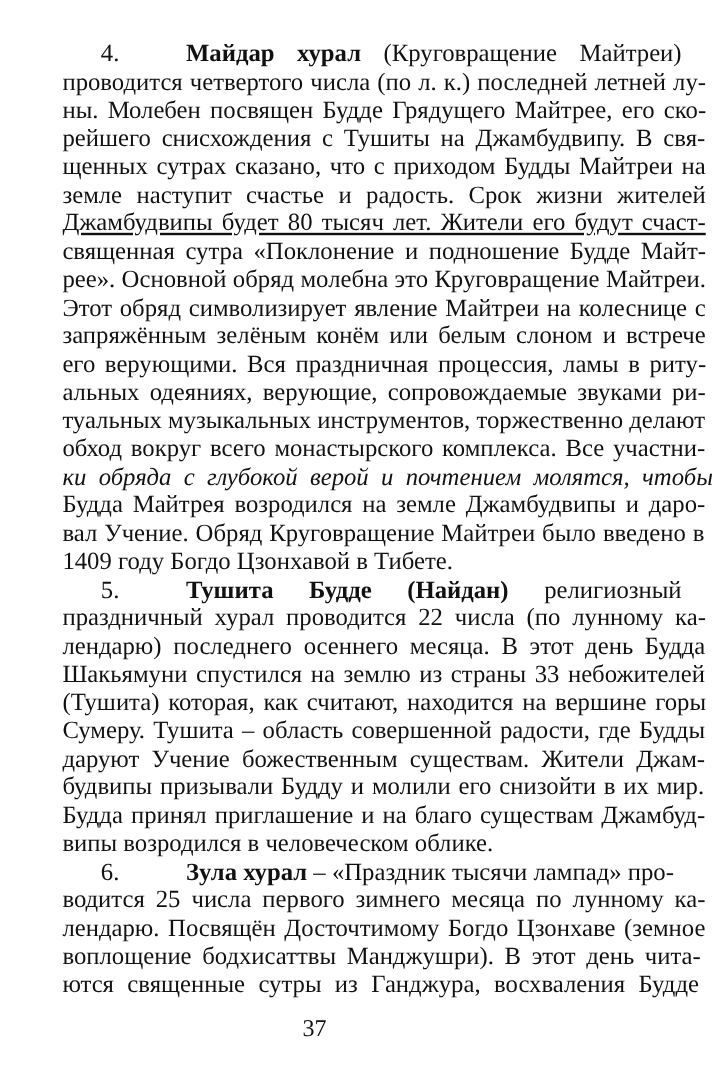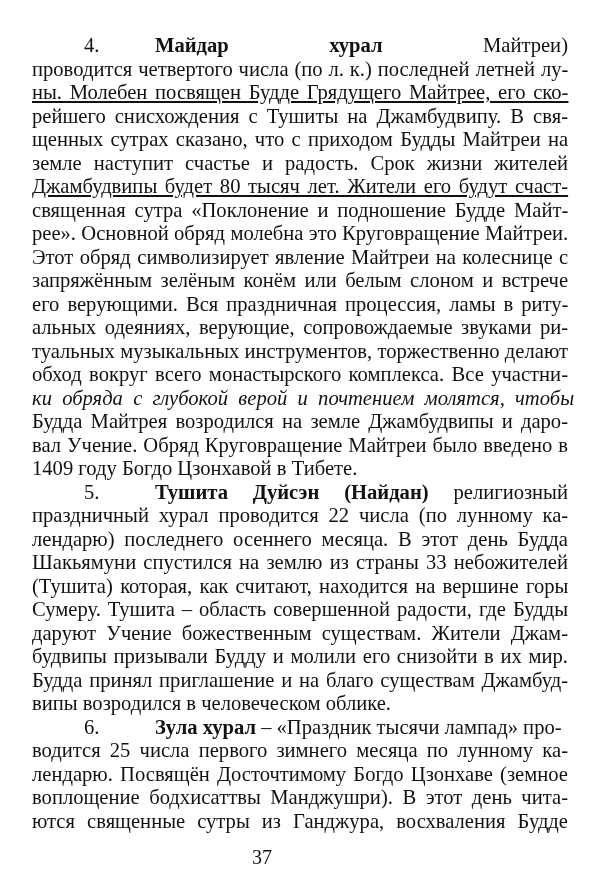--- a/index.html
+++ b/index.html
@@ -22,20 +22,21 @@
       width: 536px;
       font-size: 20.6px;
       line-height: 23.5px;
     }
     .line {
       display: block;
       white-space: nowrap;
       text-align: justify;
       text-align-last: justify;
       height: 23.5px;
+      margin-left: 20px;
     }
     .line.last {
       text-align-last: left;
     }
     .heading-row {
       display: flex;
       align-items: baseline;
       white-space: nowrap;
       height: 23.5px;
     }
@@ -71,25 +72,26 @@
 <body>
 
 <div class="page-text">
 
   <div class="section">
     <div class="heading-row">
       <span class="num-cell">4.</span>
       <span class="rest">
         <b>Майдар</b>
         <b>хурал</b>
+        <span>(Круговращение</span>
         <span>Майтреи)</span>
       </span>
     </div>
     <span class="line" style="display: block; word-spacing: 0.75px;">проводится четвертого числа (по л. к.) последней летней лу-</span>
-    <span class="line" style="display: block; word-spacing: 2.57143px; text-decoration: underline;">ны. Молебен посвящен Будде Грядущего Майтрее, его ско-</span>
+    <span class="line" style="display: block; word-spacing: 2.57143px;">ны. Молебен посвящен Будде Грядущего Майтрее, его ско-</span>
     <span class="line" style="display: block; word-spacing: 3.85714px;">рейшего снисхождения с Тушиты на Джамбудвипу. В свя-</span>
     <span class="line" style="display: block; word-spacing: 2.125px;">щенных сутрах сказано, что с приходом Будды Майтреи на</span>
     <span class="line" style="display: block; word-spacing: 6.85714px;">земле наступит счастье и радость. Срок жизни жителей</span>
     <span class="line" style="display: block; word-spacing: 2.5px; text-decoration: underline;">Джамбудвипы будет 80 тысяч лет. Жители его будут счаст-</span>
     <span class="line" style="display: block; word-spacing: 3.66667px;">священная сутра «Поклонение и подношение Будде Майт-</span>
     <span class="line" style="display: block; word-spacing: 0.166667px;">рее». Основной обряд молебна это Круговращение Майтреи.</span>
     <span class="line" style="display: block; word-spacing: 1.28571px;">Этот обряд символизирует явление Майтреи на колеснице с</span>
     <span class="line" style="display: block; word-spacing: 3.28571px;">запряжённым зелёным конём или белым слоном и встрече</span>
     <span class="line" style="display: block; word-spacing: 2.85714px;">его верующими. Вся праздничная процессия, ламы в риту-</span>
     <span class="line" style="display: block; word-spacing: 3.4px;">альных одеяниях, верующие, сопровождаемые звуками ри-</span>
@@ -99,21 +101,21 @@
     <span class="line" style="display: block; word-spacing: 3px;">Будда Майтрея возродился на земле Джамбудвипы и даро-</span>
     <span class="line" style="display: block; word-spacing: 0.625px;">вал Учение. Обряд Круговращение Майтреи  было введено в</span>
     <span class="line last">1409 году Богдо Цзонхавой в Тибете.</span>
   </div>
 
   <div class="section">
     <div class="heading-row">
       <span class="num-cell">5.</span>
       <span class="rest">
         <b>Тушита</b>
-        <b>Дуйсэн</b>
+        <b>Будде</b>
         <b>(Найдан)</b>
         <span>религиозный</span>
       </span>
     </div>
     <span class="line" style="display: block; word-spacing: 4.71429px;">праздничный хурал проводится 22 числа (по лунному ка-</span>
     <span class="line" style="display: block; word-spacing: 4.57143px;">лендарю) последнего осеннего месяца. В этот день Будда</span>
     <span class="line" style="display: block; word-spacing: 2px;">Шакьямуни спустился на землю из страны 33 небожителей</span>
     <span class="line" style="display: block; word-spacing: 2.14286px;">(Тушита) которая, как считают, находится на вершине горы</span>
     <span class="line" style="display: block; word-spacing: 1.71429px;">Сумеру. Тушита – область совершенной радости, где Будды</span>
     <span class="line" style="display: block; word-spacing: 5px;">даруют Учение божественным существам. Жители Джам-</span>

